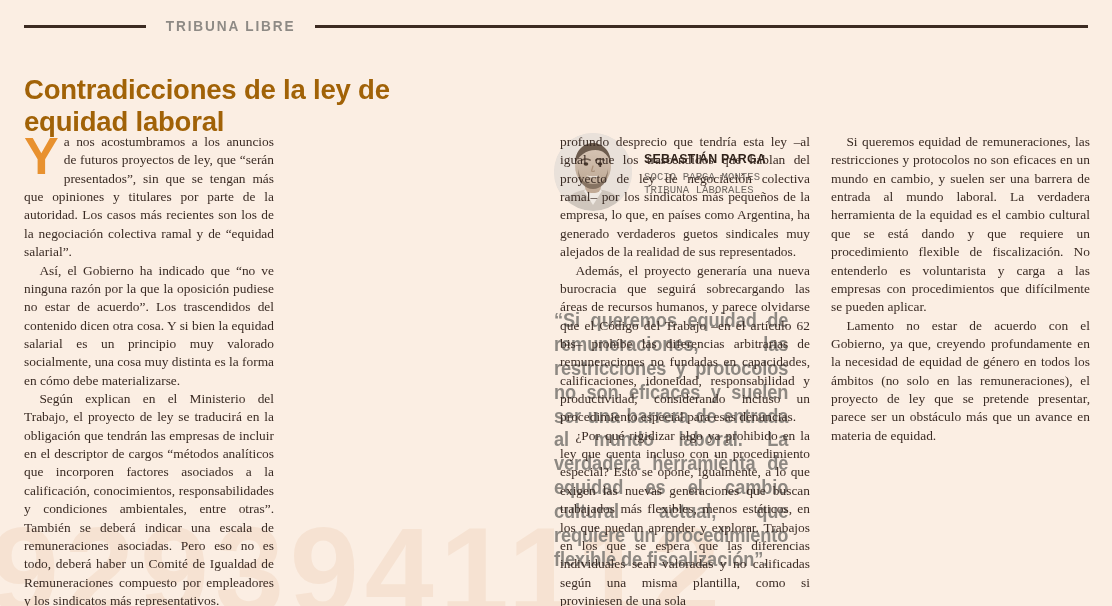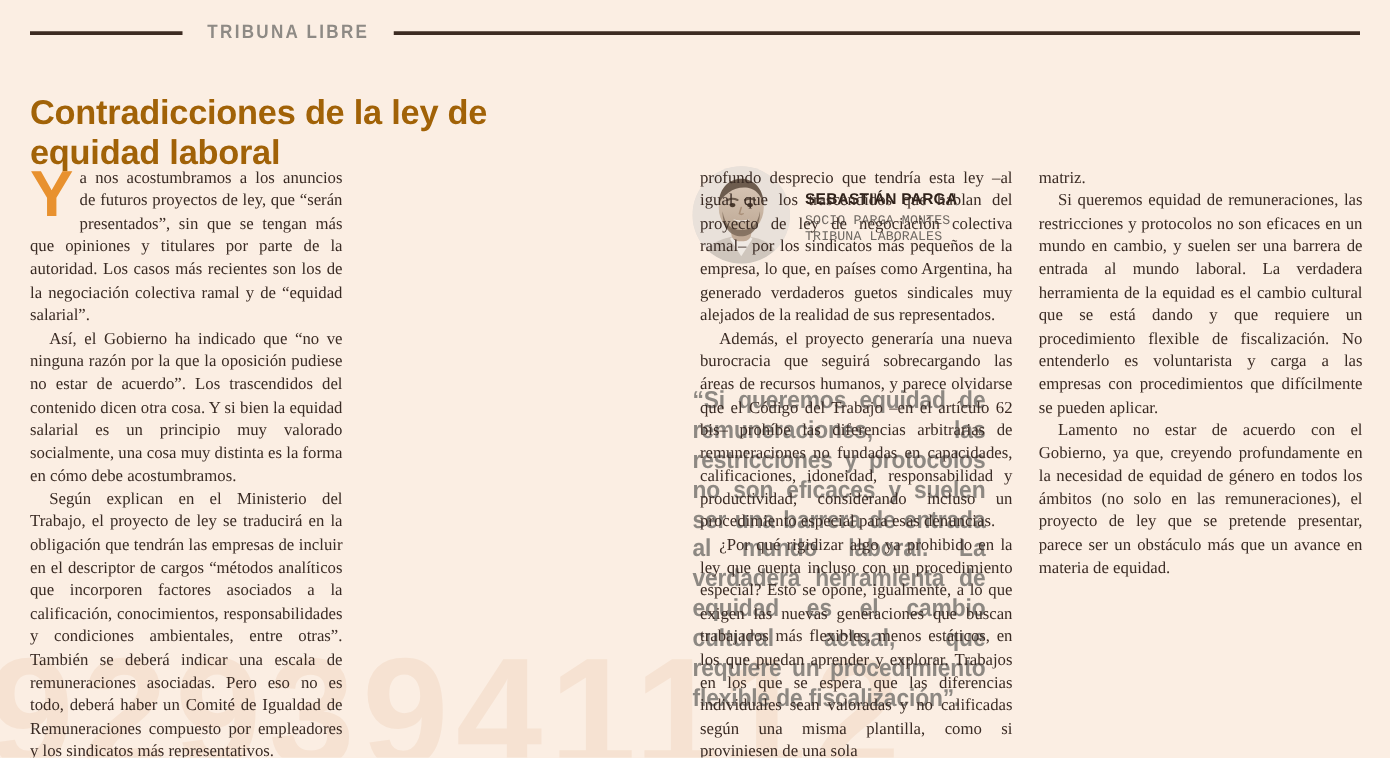--- a/index.html
+++ b/index.html
@@ -107,21 +107,21 @@
     <div class="kicker-label">TRIBUNA LIBRE</div>
     <div class="rule"></div>
   </div>
 
   <h1 class="headline">Contradicciones de la ley de equidad laboral</h1>
 
   <div class="cols">
 
     <div class="col c1">
       <p class="first"><span class="dropcap">Y</span><span>a nos acostumbramos a los anuncios de futuros proyectos de ley, que “serán presentados”, sin que se tengan más que opiniones y titulares por parte de la autoridad. Los casos más recientes son los de la negociación colectiva ramal y de “equidad salarial”.</span></p>
-      <p>Así, el Gobierno ha indicado que “no ve ninguna razón por la que la oposición pudiese no estar de acuerdo”. Los trascendidos del contenido dicen otra cosa. Y si bien la equidad salarial es un principio muy valorado socialmente, una cosa muy distinta es la forma en cómo debe acostumbramos.</p>
+      <p>Así, el Gobierno ha indicado que “no ve ninguna razón por la que la oposición pudiese no estar de acuerdo”. Los trascendidos del contenido dicen otra cosa. Y si bien la equidad salarial es un principio muy valorado socialmente, una cosa muy distinta es la forma en cómo debe materializarse.</p>
       <p>Según explican en el Ministerio del Trabajo, el proyecto de ley se traducirá en la obligación que tendrán las empresas de incluir en el descriptor de cargos “métodos analíticos que incorporen factores asociados a la calificación, conocimientos, responsabilidades y condiciones ambientales, entre otras”. También se deberá indicar una escala de remuneraciones asociadas. Pero eso no es todo, deberá haber un Comité de Igualdad de Remuneraciones compuesto por empleadores y los sindicatos más representativos.</p>
 
     </div>
 
     <div class="col c2">
       <div class="author">
         <div class="avatar">
           <svg viewBox="0 0 78 78" xmlns="http://www.w3.org/2000/svg">
             <defs>
               <clipPath id="circ">
@@ -170,19 +170,18 @@
       <div class="pullquote">“Si queremos equidad de remuneraciones, las restricciones y protocolos no son eficaces y suelen ser una barrera de entrada al mundo laboral. La verdadera herramienta de equidad es el cambio cultural actual, que requiere un procedimiento flexible de fiscalización”.</div>
     </div>
 
     <div class="col c3">
       <p class="first">profundo desprecio que tendría esta ley –al igual que los trascendidos que hablan del proyecto de ley de negociación colectiva ramal– por los sindicatos más pequeños de la empresa, lo que, en países como Argentina, ha generado verdaderos guetos sindicales muy alejados de la realidad de sus representados.</p>
       <p>Además, el proyecto generaría una nueva burocracia que seguirá sobrecargando las áreas de recursos humanos, y parece olvidarse que el Código del Trabajo –en el artículo 62 bis– prohíbe las diferencias arbitrarias de remuneraciones no fundadas en capacidades, calificaciones, idoneidad, responsabilidad y productividad, considerando incluso un procedimiento especial para esas denuncias.</p>
       <p>¿Por qué rigidizar algo ya prohibido en la ley que cuenta incluso con un procedimiento especial? Esto se opone, igualmente, a lo que exigen las nuevas generaciones que buscan trabajados más flexibles, menos estáticos, en los que puedan aprender y explorar. Trabajos en los que se espera que las diferencias individuales sean valoradas y no calificadas según una misma plantilla, como si proviniesen de una sola</p>
     </div>
 
     <div class="col c4">
-      <p class="first">matriz.</p>
       <p>Si queremos equidad de remuneraciones, las restricciones y protocolos no son eficaces en un mundo en cambio, y suelen ser una barrera de entrada al mundo laboral. La verdadera herramienta de la equidad es el cambio cultural que se está dando y que requiere un procedimiento flexible de fiscalización. No entenderlo es voluntarista y carga a las empresas con procedimientos que difícilmente se pueden aplicar.</p>
       <p>Lamento no estar de acuerdo con el Gobierno, ya que, creyendo profundamente en la necesidad de equidad de género en todos los ámbitos (no solo en las remuneraciones), el proyecto de ley que se pretende presentar, parece ser un obstáculo más que un avance en materia de equidad.</p>
     </div>
 
   </div>
 </div>
 
 </body></html>

